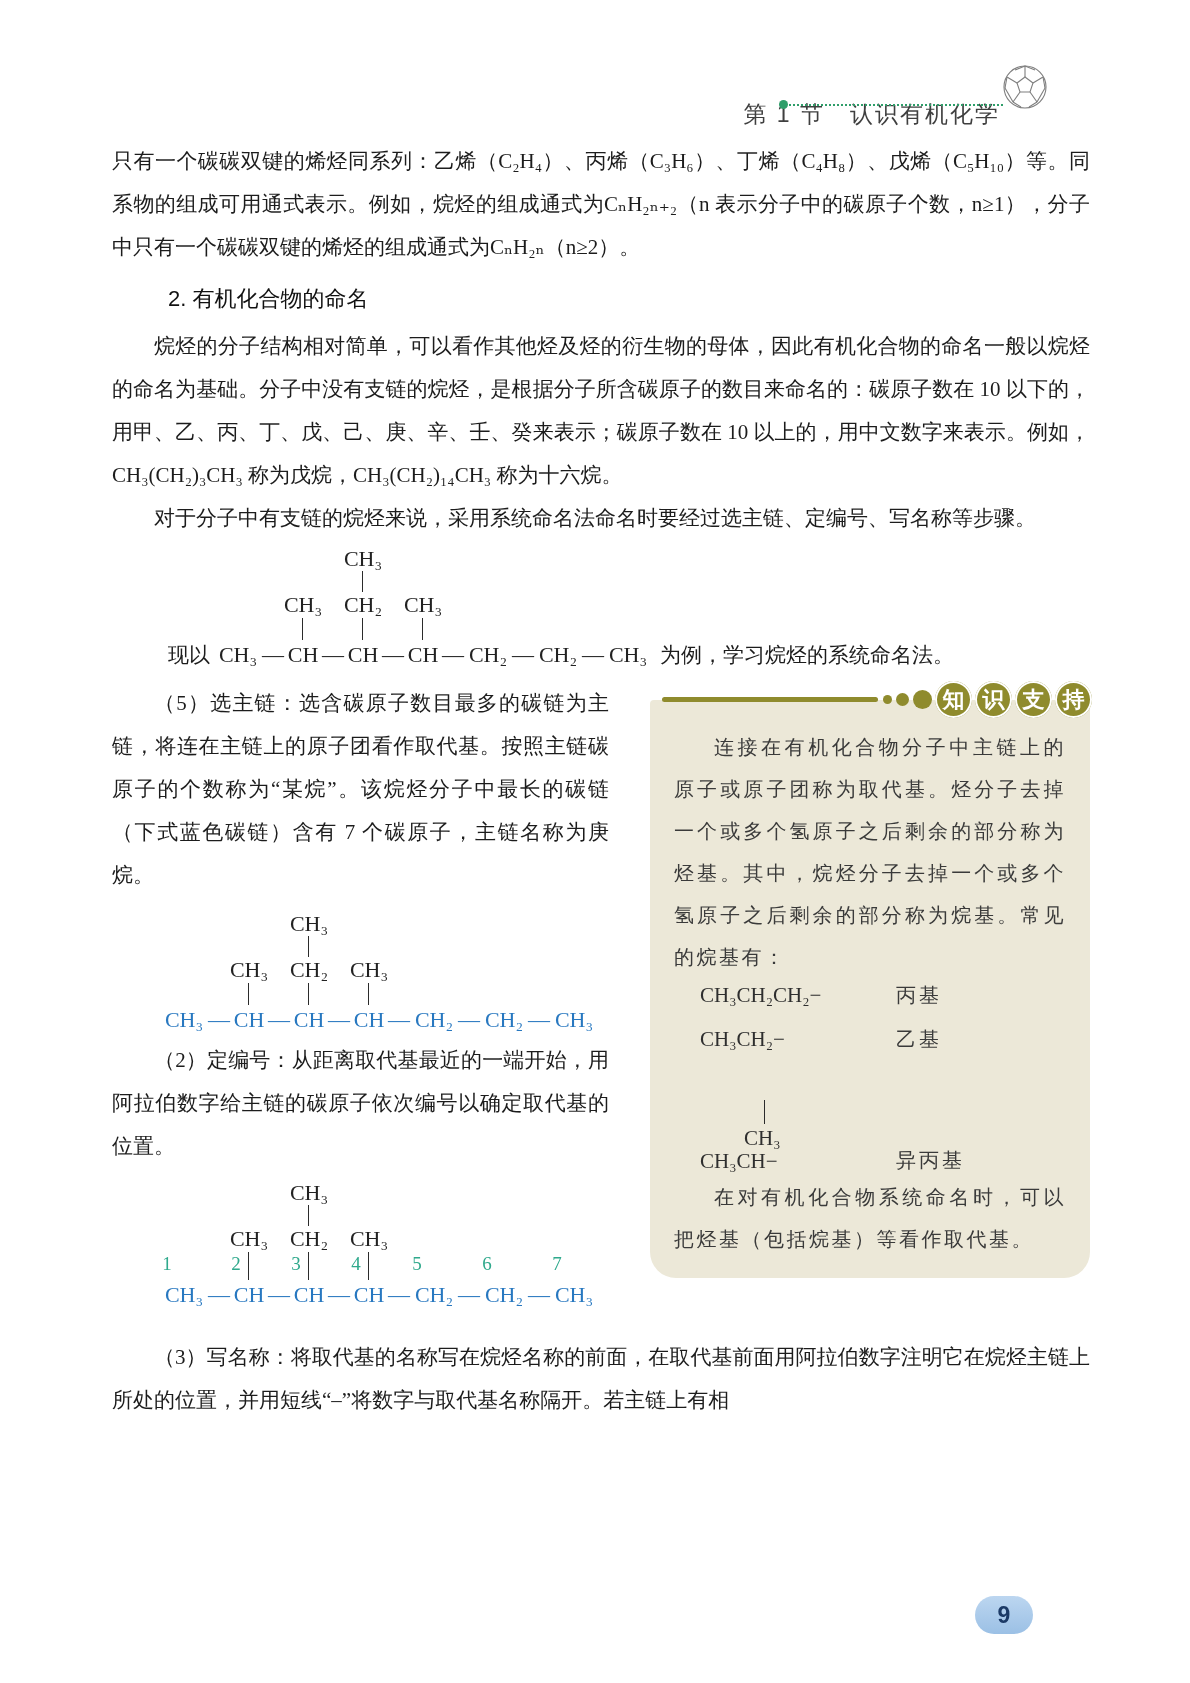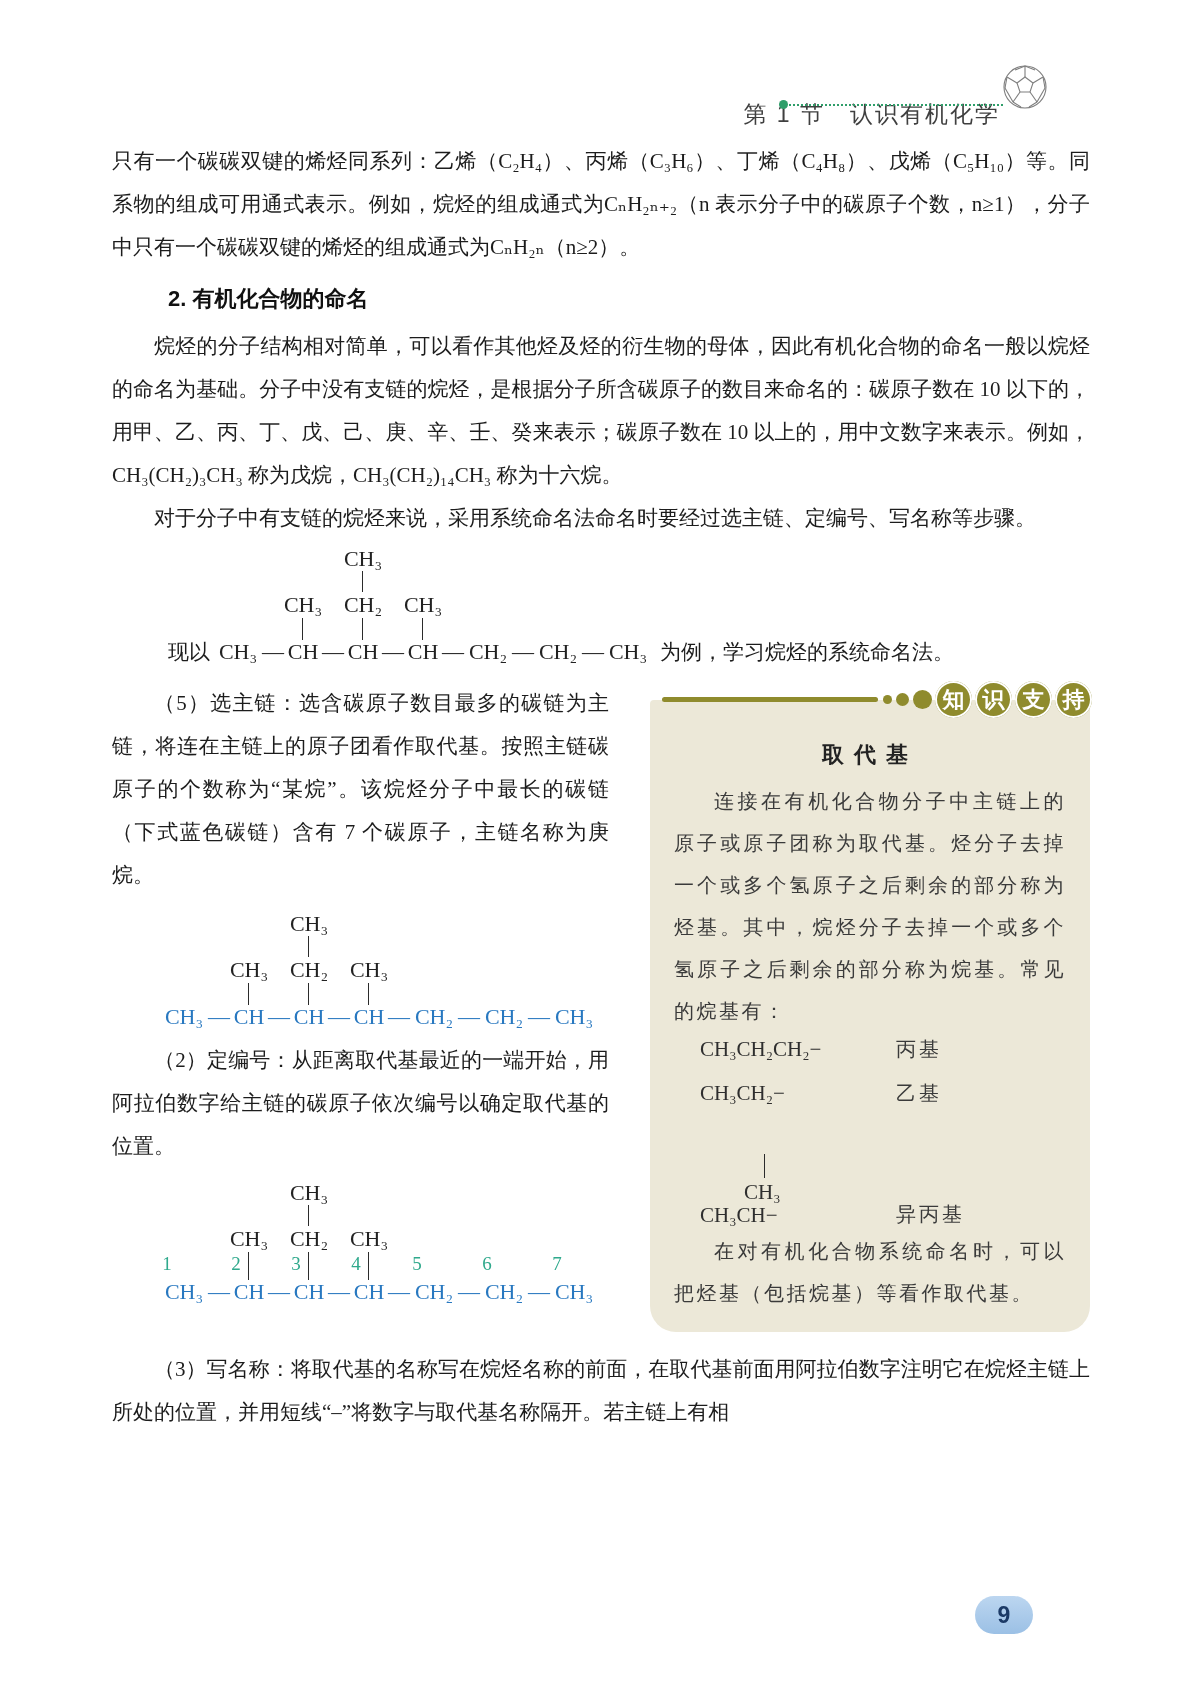--- a/index.html
+++ b/index.html
@@ -21,32 +21,32 @@
     font-size:23px;color:#3f3f3f;letter-spacing:2px;margin-top:27px;}
   .hdr-rule{position:absolute;top:104px;left:789px;width:214px;height:0;
     border-top:2px dotted var(--hdr-green);}
   .hdr-dot{position:absolute;top:100px;left:779px;width:9px;height:9px;border-radius:50%;
     background:var(--hdr-green);}
   .hdr-icon{position:absolute;top:62px;left:1000px;width:50px;height:50px;}
   
   .content{position:absolute;left:112px;top:140px;width:978px;}
   .body-p{font-size:21px;line-height:43px;text-align:justify;}
   .ind{text-indent:2em;}
-  .sec-h{font-family:var(--sans);font-weight:bold;font-size:22px;color:#111;
+  .sec-h{font-family:var(--sans);font-weight:normal;font-size:22px;color:#111;
     margin:12px 0 8px 0;padding-left:56px;line-height:36px;}
   
   .struct{position:relative;font-size:22px;line-height:26px;color:#222;}
   .fx1{height:128px;margin-top:6px;}
   .fx2{height:128px;margin-top:14px;}
   .fx3{height:140px;margin-top:12px;}
   .abs{position:absolute;}
   .tok{display:inline-block;text-align:center;}
   .w44{width:44px;}.w34{width:34px;}.w26{width:26px;}
   .bond{position:absolute;width:0;border-left:1.6px solid #2b2b2b;}
-  .chainrow{position:absolute;white-space:nowrap;line-height:24px;}
+  .chainrow{position:absolute;white-space:nowrap;line-height:30px;}
   .blue .chainrow .tok{color:var(--chain-blue);}
   .chain-prefix{display:inline-block;width:48px;font-size:21px;color:var(--ink);}
   .chain-suffix{margin-left:10px;font-size:21px;color:var(--ink);}
   .num{position:absolute;width:20px;text-align:center;font-size:19px;
        color:var(--num-green);line-height:24px;}
   
   .fx1 .s-top{left:229px;top:0;}
   .fx1 .s-tbar{left:250px;top:25px;height:21px;}
   .fx1 .s-b1{left:169px;top:46px;}.fx1 .s-b2{left:229px;top:46px;}.fx1 .s-b3{left:289px;top:46px;}
   .fx1 .s-bb1{left:190px;top:72px;height:22px;}.fx1 .s-bb2{left:250px;top:72px;height:22px;}
@@ -203,21 +203,20 @@
           <div class="kbadge">
             <div class="kline"></div>
             <span class="kdot d1"></span>
             <span class="kdot d2"></span>
             <span class="kdot d3"></span>
             <span class="kchar">知</span>
             <span class="kchar">识</span>
             <span class="kchar">支</span>
             <span class="kchar">持</span>
           </div>
-          <h3 class="ktitle">取代基</h3>
           <p class="kp">连接在有机化合物分子中主链上的原子或原子团称为取代基。烃分子去掉一个或多个氢原子之后剩余的部分称为烃基。其中，烷烃分子去掉一个或多个氢原子之后剩余的部分称为烷基。常见的烷基有：</p>
           <div class="alkyl-list">
             <div class="alkyl-row">
               <span class="alkyl-formula">CH₃CH₂CH₂−</span>
               <span class="alkyl-name">丙基</span>
             </div>
             <div class="alkyl-row">
               <span class="alkyl-formula">CH₃CH₂−</span>
               <span class="alkyl-name">乙基</span>
             </div>

